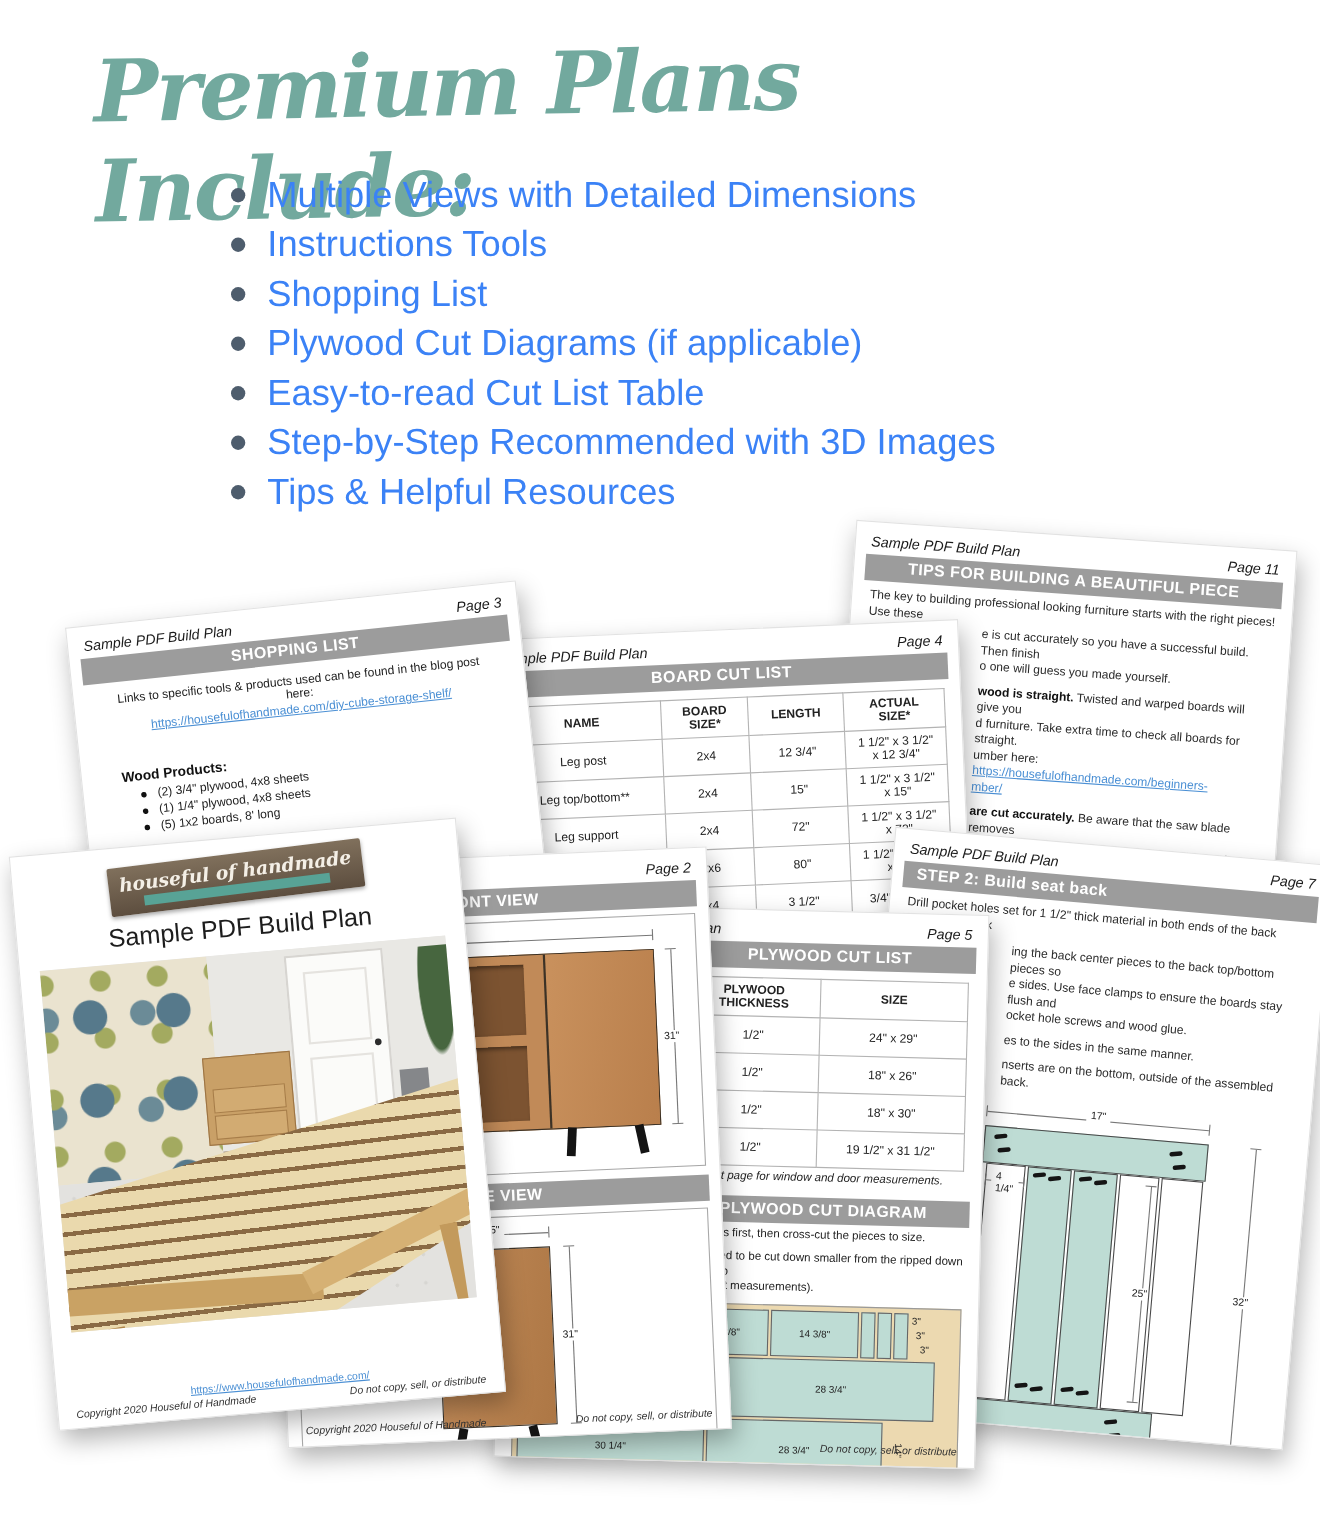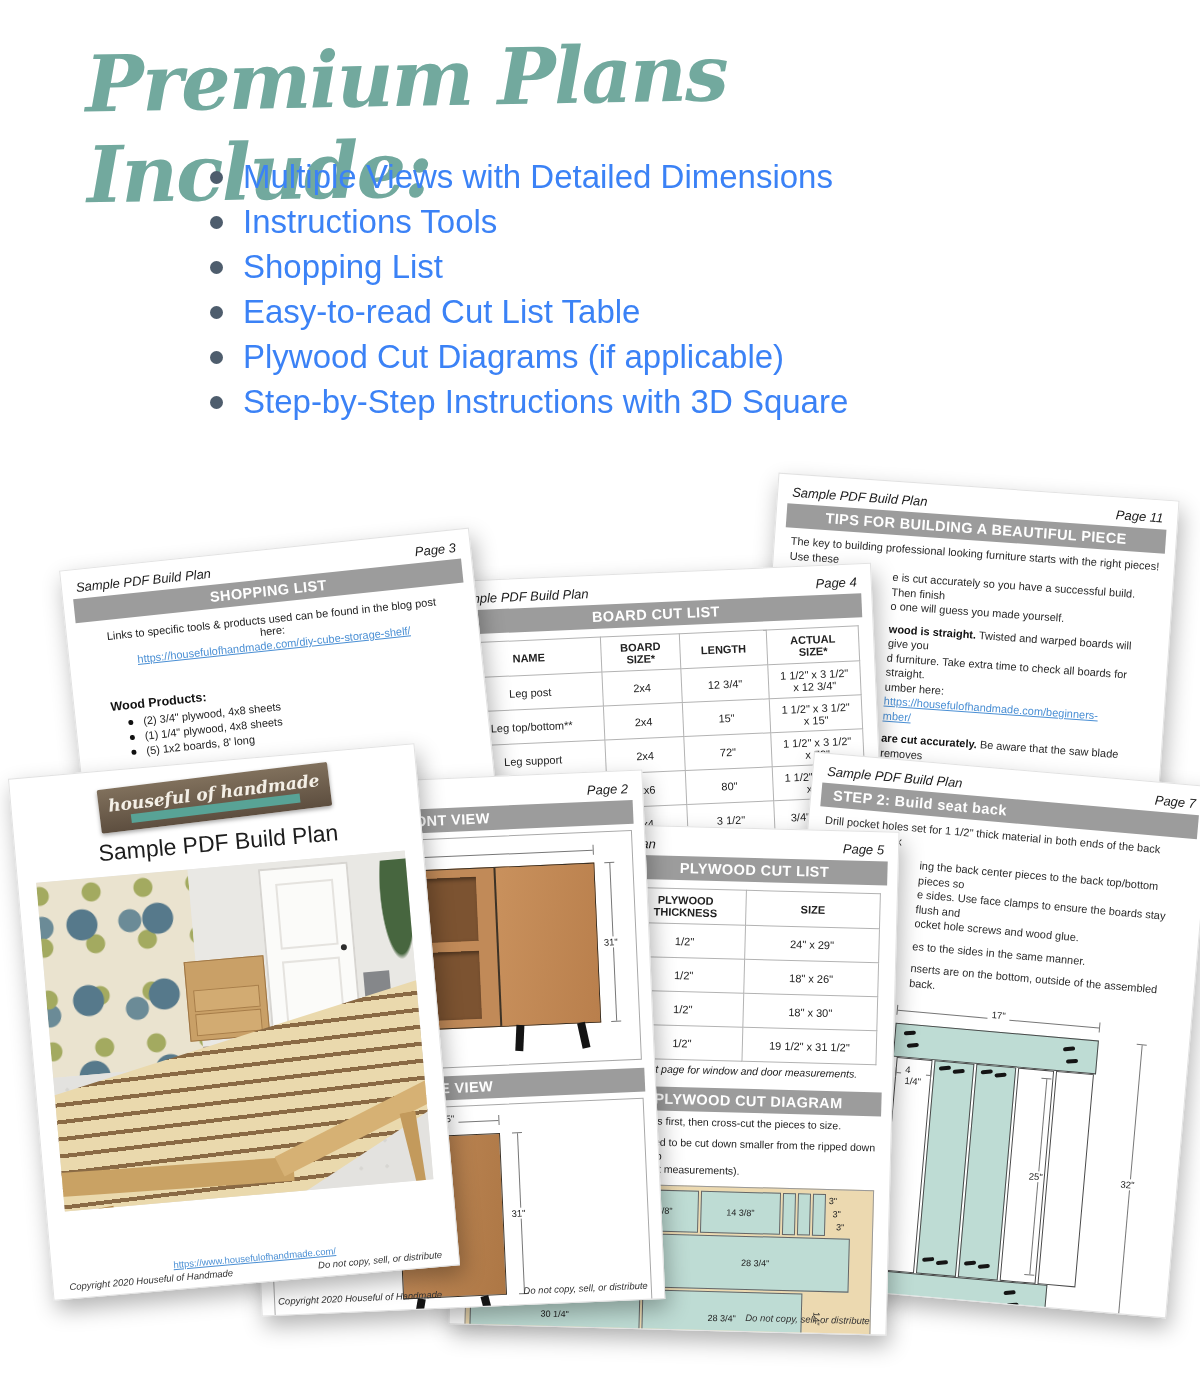--- a/index.html
+++ b/index.html
@@ -153,29 +153,33 @@
     <li>
         <span class="dot"></span>
         <span>Instructions Tools</span>
       </li>
     <li>
         <span class="dot"></span>
         <span>Shopping List</span>
       </li>
     <li>
         <span class="dot"></span>
+        <span>Plywood Cut Diagrams (if applicable)</span>
+      </li>
+    <li>
+        <span class="dot"></span>
         <span>Easy-to-read Cut List Table</span>
       </li>
     <li>
         <span class="dot"></span>
-        <span>Plywood Cut Diagrams (if applicable)</span>
-      </li>
-    <li>
-        <span class="dot"></span>
-        <span>Step-by-Step Instructions with 3D Square</span>
+        <span>Step-by-Step Recommended with 3D Images</span>
+      </li>
+    <li>
+        <span class="dot"></span>
+        <span>Tips &amp; Helpful Resources</span>
       </li>
   </ul>
 
   <section class="sheet" id="p11">
     <div class="dhead">
       <span>Sample PDF Build Plan</span>
       <span>Page 11</span>
     </div>
     <div class="bar">TIPS FOR BUILDING A BEAUTIFUL PIECE</div>
     <div style="margin-top:6px;">

